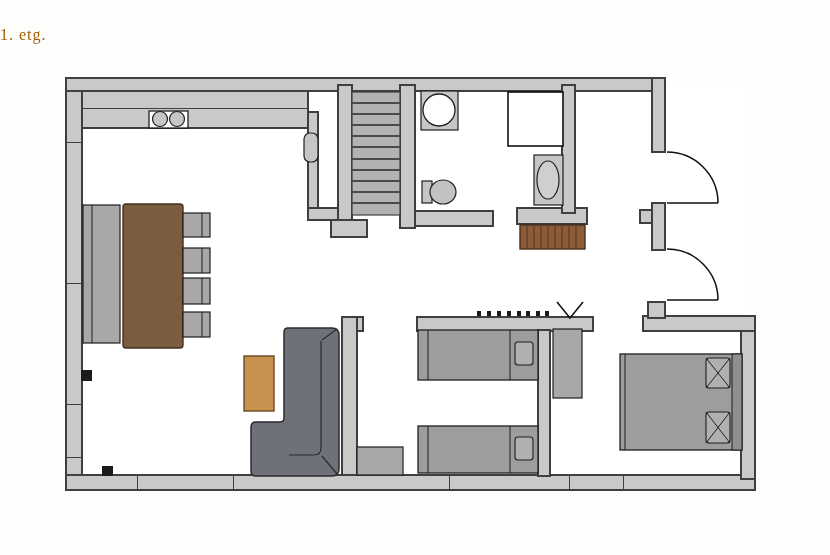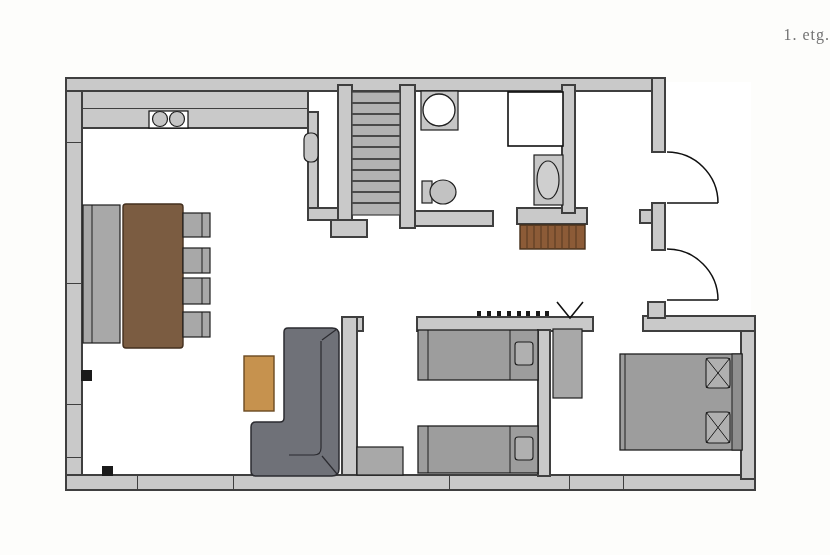--- a/index.html
+++ b/index.html
@@ -1,20 +1,20 @@
 <!DOCTYPE html>
 <html style="--page: #fdfdfb; --floor: #ffffff; --wall: #c9c9c9; --wallStroke: #3f3f3f; --stair: #b2b2b2; --stairLine: #4a4a4a; --gray: #a8a8a8; --grayLight: #c6c6c6; --bed: #9d9d9d; --pillow: #b0b0b0; --headboard: #8f8f8f; --sofa: #6f7178; --sofaStroke: #2b2b30; --wood: #7b5c41; --woodStroke: #44301f; --coffee: #c6924e; --coffeeStroke: #6b4a22; --bench: #8c5b37; --benchStroke: #462f1a; --black: #1a1a1a; --outline: #1f1f1f;"><head>
 <meta charset="utf-8">
 <style>
   html,body{margin:0;padding:0;}
   body{width:830px;height:555px;overflow:hidden;background:var(--page,#fdfdfb);
        font-family:"Liberation Serif","DejaVu Serif",serif;}
   .stage{position:relative;width:830px;height:555px;}
-  .plan-title{position:absolute;top:26px;left:0;width:100%;text-align:right;
-al    font-size:24px;letter-spacing:1px;color:#737373;}
+  .plan-title{position:absolute;top:26px;left:0;width:100%;text-align:left;
+al    font-size:24px;letter-spacing:1px;color:#a16207;}
   svg{position:absolute;top:0;left:0;}
   .wall{fill:var(--wall);stroke:var(--wallStroke);stroke-width:1.1;shape-rendering:crispEdges;}
   .seam{stroke:var(--wallStroke);stroke-width:1;shape-rendering:crispEdges;}
   .floor{fill:var(--floor);stroke:none;}
   .stairbox{fill:var(--stair);stroke:var(--wallStroke);stroke-width:1.2;}
   .tread{stroke:var(--stairLine);stroke-width:1.2;shape-rendering:crispEdges;}
   .fixt{fill:var(--grayLight);stroke:var(--outline);stroke-width:1.2;}
   .furn{fill:var(--gray);stroke:var(--outline);stroke-width:1.2;}
   .bed{fill:var(--bed);stroke:var(--outline);stroke-width:1.3;}
   .pillow{fill:var(--pillow);stroke:var(--outline);stroke-width:1.1;}

